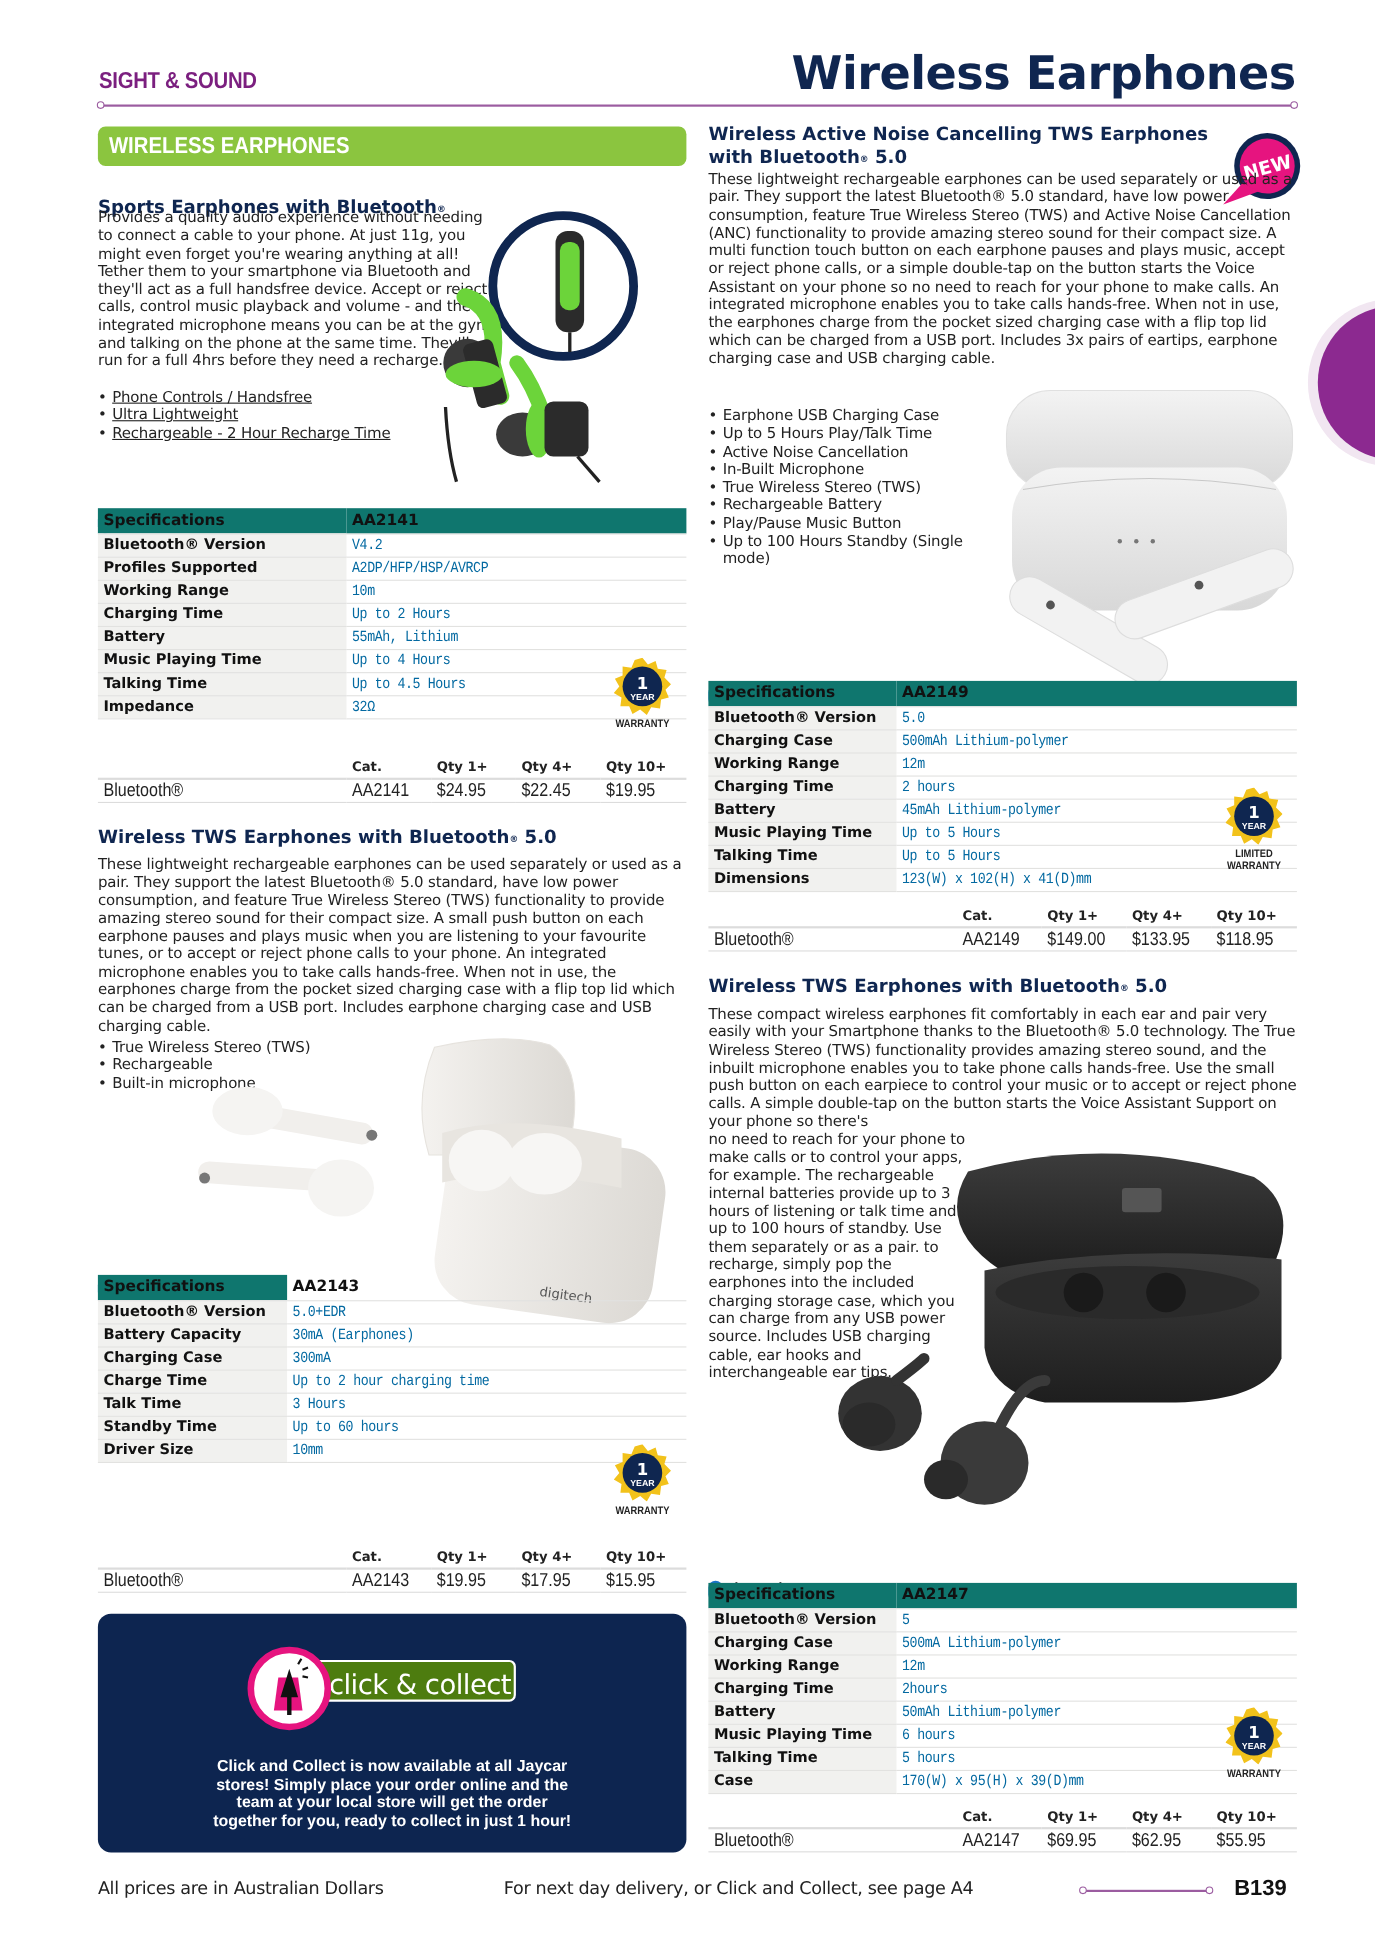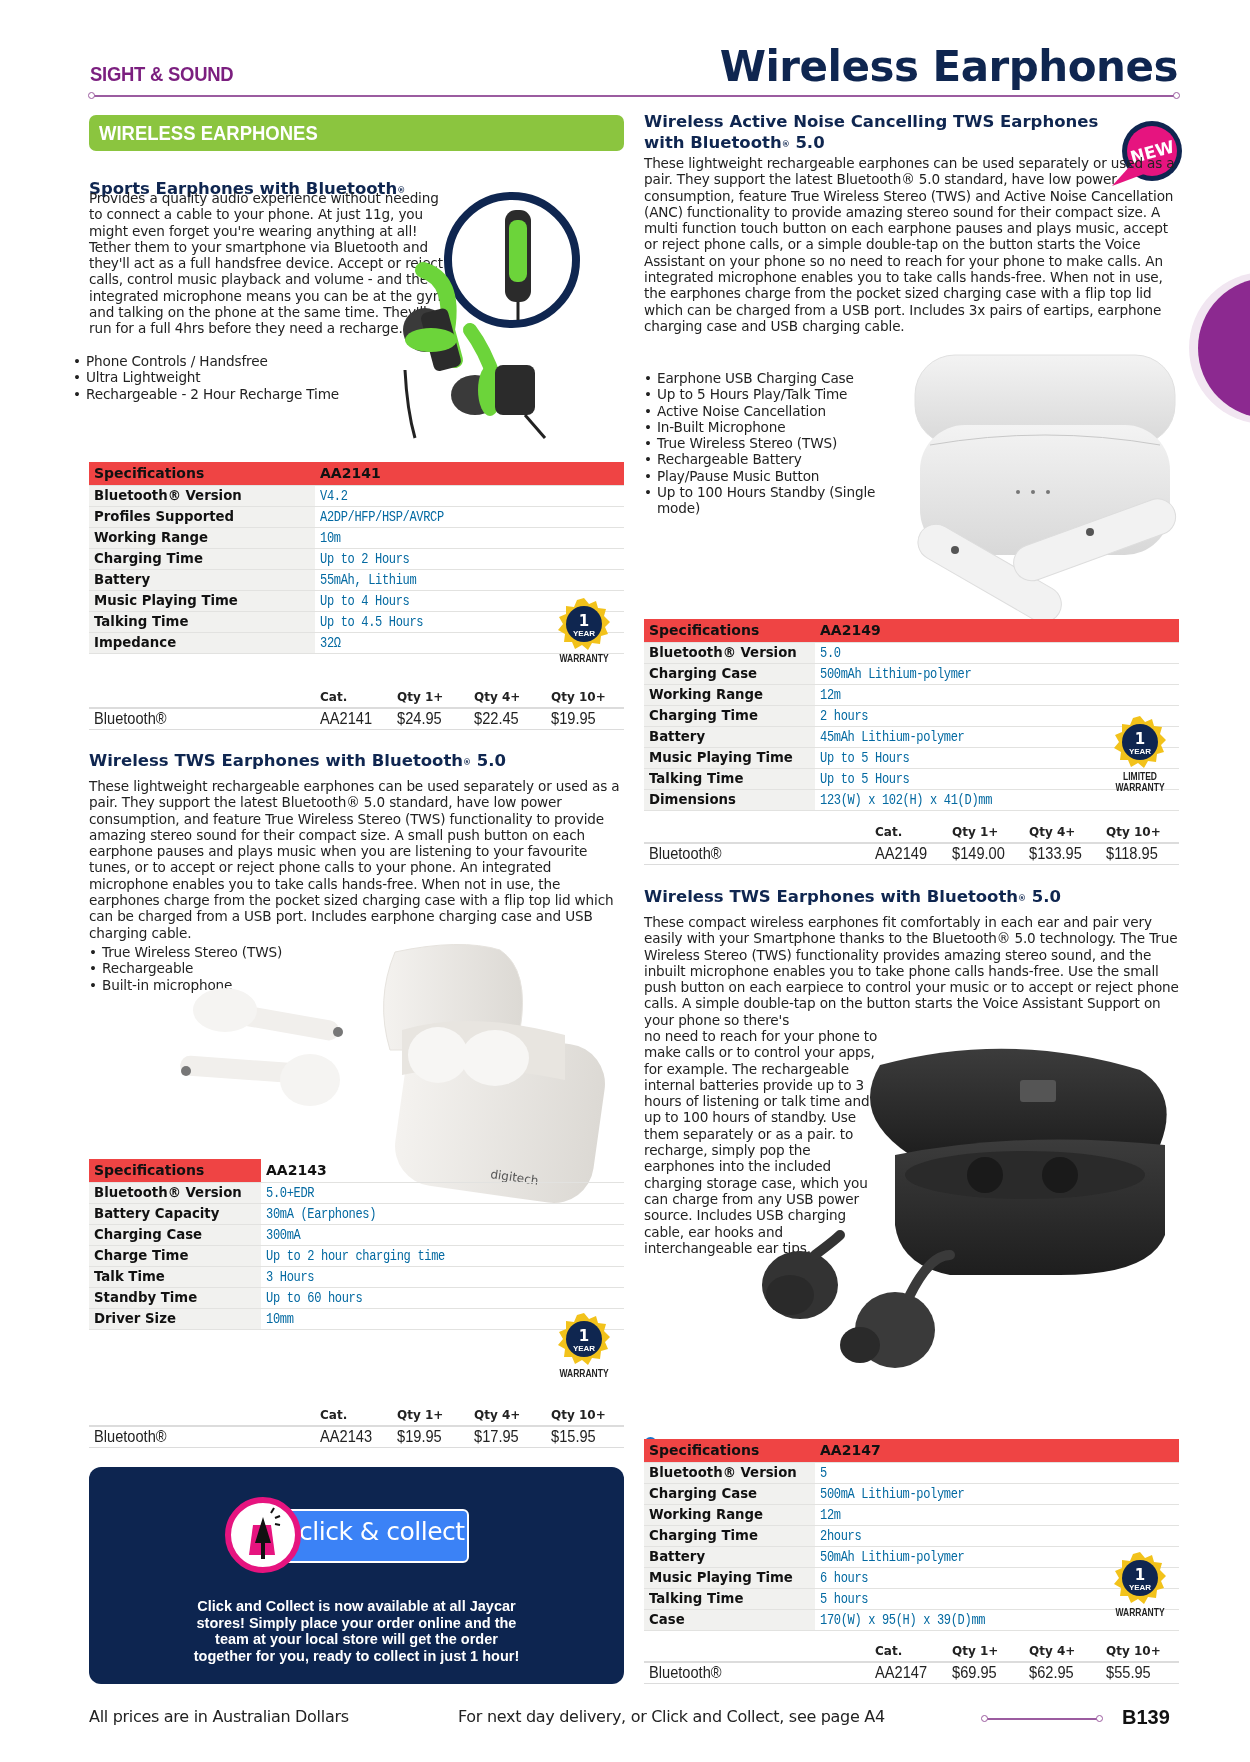--- a/index.html
+++ b/index.html
@@ -26,42 +26,42 @@
   .bullets li::before { content: "•"; position: absolute; left: 0; top: 0; }
 
   
   .bt-logo { display: flex; align-items: center; gap: 2px; height: 20px; margin-top: 31px; }
   .bt-icon { width: 13px; height: 19px; background: #1a73c9; border-radius: 7px; display: flex; align-items: center; justify-content: center; }
   .bt-text { font-family: "Liberation Sans", sans-serif; font-weight: bold; font-size: 16px; color: #111; transform: scaleX(0.78); transform-origin: left center; letter-spacing: -0.3px; }
 
   
   .spec-table { border-collapse: collapse; font-size: 13.5px; }
   .spec-table td { height: 21px; padding: 0 5px; border-bottom: 1.5px solid #e2e2e0; vertical-align: middle; white-space: nowrap; }
-  .spec-table tr.head td { background: #ef4444; font-weight: bold; font-size: 14px; height: 23px; }
+  .spec-table tr.head td { background: #0f766e; font-weight: bold; font-size: 14px; height: 23px; }
   .spec-table td.k { background: #f1f1ef; font-weight: bold; color: #111; font-family: "DejaVu Sans", sans-serif; font-size: 13.3px; }
   .spec-table td.v { font-family: Liberation Mono, monospace; color: #0369a1; font-size: 14px; transform-origin: left; letter-spacing: -0.4px; }
   .spec-table td.v span { display: inline-block; transform: scaleX(0.86); transform-origin: left center; }
   .spec-table tr.head td.v { font-family: "DejaVu Sans", sans-serif; font-weight: bold; color: #111; letter-spacing: 0; }
 
   
   .price-table { border-collapse: collapse; }
   .price-table td { height: 21px; white-space: nowrap; padding: 0 5px; }
   .price-table tr.ph td { font-family: "DejaVu Sans", sans-serif; font-weight: bold; font-size: 12px; color: #222; border-bottom: 2px solid #dcdcdc; }
   .price-table tr.pr td { font-family: "Liberation Sans", sans-serif; font-size: 17px; color: #222; border-bottom: 1.5px solid #dcdcdc; }
   .price-table tr.pr td span { display: inline-block; transform: scaleX(0.86); transform-origin: left center; }
 
   
   .warranty { width: 80px; text-align: center; }
   .seal { width: 52px; height: 52px; margin: 0 auto; position: relative; }
   .warranty-text { font-family: "Liberation Sans", sans-serif; font-weight: bold; font-size: 10px; color: #222; line-height: 11px; margin-top: 3px; transform: scaleX(0.85); }
 
   
   .cc-panel { left: 89px; top: 1467px; width: 535px; height: 217px; background: #0d2550; border-radius: 12px; }
   .cc-logo { position: absolute; left: 136px; top: 30px; width: 248px; height: 78px; }
-  .cc-pill { position: absolute; left: 40px; top: 12px; width: 204px; height: 54px; background: #3b82f6; border: 2.5px solid #fff; border-radius: 6px; }
+  .cc-pill { position: absolute; left: 40px; top: 12px; width: 204px; height: 38px; background: #4d7c0f; border: 2.5px solid #fff; border-radius: 6px; }
   .cc-pill span { position: absolute; left: 32px; top: 6px; font-family: "DejaVu Sans", sans-serif; font-size: 25px; color: #fff; letter-spacing: -0.5px; white-space: nowrap; }
   .cc-circle { position: absolute; left: 0; top: 0; width: 76px; height: 76px; border-radius: 50%; background: #fff; border: 6px solid #e6147f; }
   .cc-text { position: absolute; left: 0; top: 131px; width: 535px; text-align: center; font-family: "Liberation Sans", sans-serif; font-weight: bold; font-size: 14.5px; color: #fff; line-height: 16.5px; }
 
   
   .footer-left, .footer-mid { font-family: "DejaVu Sans", sans-serif; font-size: 16px; color: #222; letter-spacing: -0.3px; }
   .footer-page { font-family: "Liberation Sans", sans-serif; font-weight: bold; font-size: 20px; color: #111; }
 
   
   .new-badge { left: 1110px; top: 118px; width: 70px; height: 70px; }
@@ -90,21 +90,21 @@
     <text x="42" y="40" text-anchor="middle" font-family="DejaVu Sans, sans-serif" font-weight="bold" font-size="17" fill="#fff" transform="rotate(-15 42 33)">NEW</text>
   </svg>
 </div>
 
 <div class="abs side-tab"></div>
 
 <div class="abs prod-title" style="left:89px;top:178px;">
   <span>Sports Earphones with Bluetooth</span><sup>®</sup>
 </div>
 <div class="abs body-text" style="left:89px;top:190px;width:360px;">Provides a quality audio experience without needing to connect a cable to your phone. At just 11g, you might even forget you're wearing anything at all! Tether them to your smartphone via Bluetooth and they'll act as a full handsfree device. Accept or reject calls, control music playback and volume - and the integrated microphone means you can be at the gym and talking on the phone at the same time. They'll run for a full 4hrs before they need a recharge.</div>
-<ul class="abs body-text bullets" style="left:73px;top:353px;width:360px;">
+<ul class="abs body-text bullets" style="left:89px;top:353px;width:360px;text-decoration:underline;">
   <li>Phone Controls / Handsfree</li>
   <li>Ultra Lightweight</li>
   <li>Rechargeable - 2 Hour Recharge Time</li>
 </ul>
 
 <div class="abs" style="left:395px;top:180px;width:240px;height:260px;">
   <svg width="240" height="260" viewBox="0 0 240 260">
     <circle cx="117" cy="80" r="64" fill="#fff" stroke="#0f2650" stroke-width="8"></circle>
     <rect x="110" y="30" width="26" height="92" rx="11" fill="#2b2b2b"></rect>
     <rect x="114" y="40" width="18" height="62" rx="8" fill="#6cd43a"></rect>

